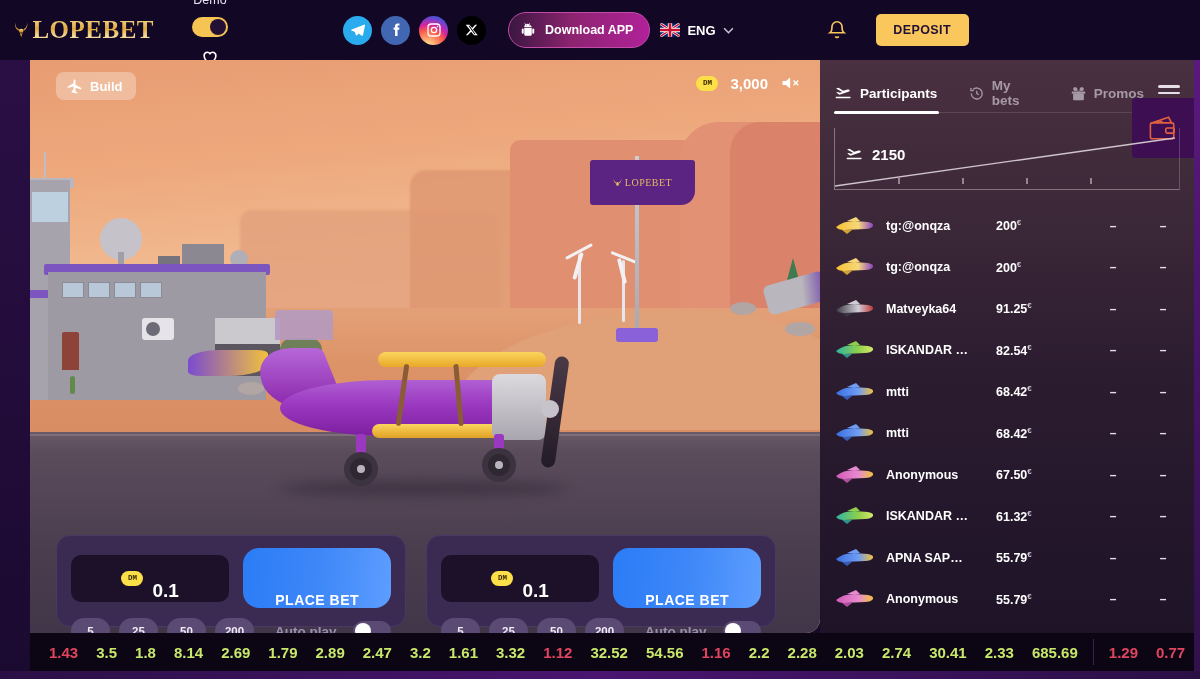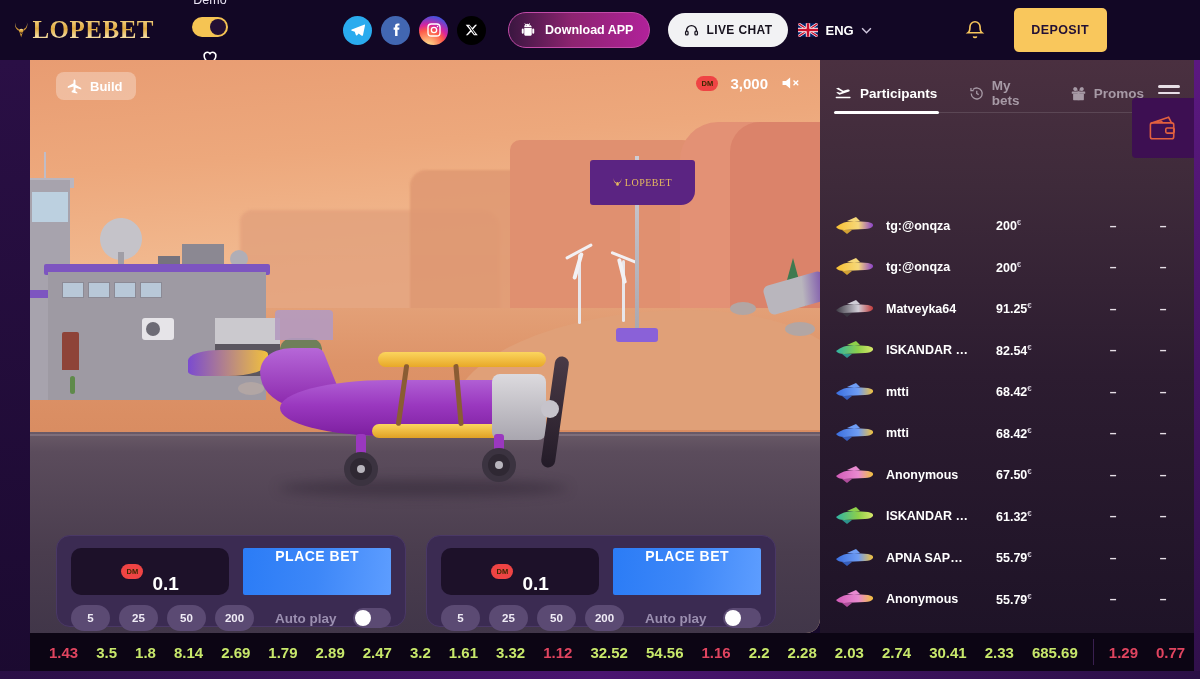--- a/index.html
+++ b/index.html
@@ -64,21 +64,21 @@
     display:flex; align-items:center; gap:7px; padding:0 16px;
     color:#17121e; font-size:12px; font-weight:700; letter-spacing:.4px; cursor:pointer;
   }
   .lang-wrap { margin-left:10px; display:flex; align-items:center; gap:7px; cursor:pointer; }
   .flag { width:20px; height:14px; border-radius:2px; }
   .lang-text { color:#fff; font-size:13px; font-weight:700; }
   .chev { width:11px; height:7px; }
 
   .bell { margin-left:92px; width:22px; height:24px; cursor:pointer; }
   .deposit-btn {
-    margin-left:28px; height:44px; width:93px; border-radius:5px;
+    margin-left:28px; height:32px; width:93px; border-radius:5px;
     background:#f9c75c; color:#221035; font-size:12.5px; font-weight:700;
     display:flex; align-items:center; justify-content:center;
     letter-spacing:.4px; cursor:pointer;
   }
 
   
   .body-wrap { position:absolute; left:0; top:60px; width:1200px; height:619px; background:#170a2b; }
   .left-rail { position:absolute; left:0; top:0; width:30px; height:619px;
      background:linear-gradient(180deg,#2a0f45,#1b0a30); }
   .right-rail{ position:absolute; right:0; top:0; width:6px; height:619px;
@@ -189,46 +189,46 @@
   .shadow{position:absolute; left:248px; top:420px; width:290px; height:16px; border-radius:50%;
      background:rgba(30,20,35,.35); filter:blur(6px);}
 
   
   .build-btn{
     position:absolute; left:26px; top:12px; height:28px; border-radius:8px;
     background:rgba(255,255,255,.3); display:flex; align-items:center; gap:7px;
     padding:0 13px 0 10px; color:#fff; font-size:13px; font-weight:700; cursor:pointer;
   }
   .hud-right{ position:absolute; right:18px; top:14px; display:flex; align-items:center; gap:12px; }
-  .coin{ width:22px; height:15px; border-radius:8px; background:#ef4444;
+  .coin{ width:22px; height:15px; border-radius:8px; background:#fde047;
      display:flex; align-items:center; justify-content:center;
-     font-size:7.5px; font-weight:700; color:#3b2a00; }
+     font-size:7.5px; font-weight:700; color:#3b2a00;font-family:Liberation Mono, monospace; }
   .bal-amt{ color:#fff; font-size:15px; font-weight:700; }
   .mute{ width:22px; height:18px; cursor:pointer;}
 
   
   .bet-area{ position:absolute; left:30px; top:467px; width:790px; height:106px; }
   .bet-card{
     position:absolute; top:8px; height:92px; border-radius:14px;
     background:#3b2b52; border:1px solid #4a3866;
     padding:12px 14px;
   }
   .bc1{ left:26px; width:350px; }
   .bc2{ left:396px; width:350px; }
   .bet-row{ display:flex; align-items:center; gap:14px; }
   .amt-box{
     width:163px; height:47px; border-radius:10px; background:#1d1129;
     display:flex; align-items:center; justify-content:center; gap:9px; cursor:pointer;
   }
   .amt-val{ color:#fff; font-size:19px; font-weight:700;margin-top:25px;}
   .place-bet{
-    width:152px; height:47px; border-radius:2px; cursor:pointer;
+    width:152px; height:60px; border-radius:16px; cursor:pointer;
     background:linear-gradient(95deg,#2b7cf6 0%,#3d87f8 50%,#5d9dff 100%);
     color:#fff; font-size:14px; font-weight:700; letter-spacing:.5px;
-    display:flex; align-items:flex-start; justify-content:center;
+    display:flex; align-items:flex-end; justify-content:center;
   }
   .chips-row{ display:flex; align-items:center; gap:9px; margin-top:10px;}
   .chip{
     width:39px; height:26px; border-radius:13px; background:#5b4a73;
     color:#f0ecf6; font-size:11.5px; font-weight:700;
     display:flex; align-items:center; justify-content:center; cursor:pointer;
   }
   .autoplay{ margin-left:12px; color:#9b8fb0; font-size:13.5px; font-weight:600;}
   .ap-toggle{ margin-left:auto; width:38px; height:20px; border-radius:11px;
     background:#5b4a73; position:relative; cursor:pointer;}
@@ -342,28 +342,20 @@
     </div>
   </div>
 
   <div class="dl-btn">
     <svg width="18" height="18" viewBox="0 0 24 24" fill="#ffffff">
       <path d="M7 9h10v9a1.5 1.5 0 0 1-1.5 1.5h-7A1.5 1.5 0 0 1 7 18zM5 10a1.3 1.3 0 0 1 1.3 1.3v4.4a1.3 1.3 0 0 1-2.6 0v-4.4A1.3 1.3 0 0 1 5 10zm14 0a1.3 1.3 0 0 1 1.3 1.3v4.4a1.3 1.3 0 0 1-2.6 0v-4.4A1.3 1.3 0 0 1 19 10zM8.2 4.5l-.9-1.4.6-.4.95 1.5a6.6 6.6 0 0 1 4.3 0l.95-1.5.6.4-.9 1.4A5 5 0 0 1 17 8H7a5 5 0 0 1 1.2-3.5zM9.6 6.2a.6.6 0 1 0 0-1.2.6.6 0 0 0 0 1.2zm4.8 0a.6.6 0 1 0 0-1.2.6.6 0 0 0 0 1.2z"></path>
     </svg>
     <span>Download APP</span>
   </div>
 
-  <div class="chat-btn">
-    <svg width="15" height="15" viewBox="0 0 24 24" fill="none" stroke="#17121e" stroke-width="2">
-      <path d="M4 13v-1a8 8 0 0 1 16 0v1"></path>
-        <rect x="2.5" y="13" width="4" height="6" rx="1.6"></rect>
-        <rect x="17.5" y="13" width="4" height="6" rx="1.6"></rect>
-    </svg>
-    <span>LIVE CHAT</span>
-  </div>
 
   <div class="lang-wrap">
     <svg class="flag" viewBox="0 0 60 40">
       <rect width="60" height="40" fill="#012169"></rect>
       <path d="M0 0 60 40 M60 0 0 40" stroke="#fff" stroke-width="8"></path>
       <path d="M0 0 60 40 M60 0 0 40" stroke="#C8102E" stroke-width="4"></path>
       <path d="M30 0v40 M0 20h60" stroke="#fff" stroke-width="13"></path>
       <path d="M30 0v40 M0 20h60" stroke="#C8102E" stroke-width="8"></path>
     </svg>
     <span class="lang-text">ENG</span>
@@ -570,20 +562,38 @@
 
     <div class="wallet-tile">
       <svg width="32" height="28" viewBox="0 0 34 30" fill="none" stroke="#e2603f" stroke-width="1.7">
         <path d="M4 10 23 3.5l3.4 6.5"></path>
         <rect x="3.5" y="9.5" width="25" height="17" rx="2.2"></rect>
         <path d="M10 9.5c1.5-2.6 5.3-2.6 6.8 0"></path>
         <rect x="20" y="15" width="9" height="5.5" rx="1.4"></rect>
       </svg>
     </div>
 
+    <div class="chart-box">
+      <svg width="346" height="62" viewBox="0 0 346 62">
+        <polyline points="0,58 340,10" fill="none" stroke="#cfc3cc" stroke-width="1.4"></polyline>
+        <g stroke="#cfc3cc" stroke-width="1.2">
+          <line x1="64" y1="56" x2="64" y2="50"></line>
+          <line x1="128" y1="56" x2="128" y2="50"></line>
+          <line x1="192" y1="56" x2="192" y2="50"></line>
+          <line x1="256" y1="56" x2="256" y2="50"></line>
+        </g>
+      </svg>
+      <div class="chart-count">
+        <svg width="19" height="15" viewBox="0 0 24 20" fill="#fff">
+          <path d="M2 3.2 5.4 2.3l6.2 4.1 5.9-1.6c1.3-.35 2.4-.1 2.7.8.3.9-.4 1.7-1.7 2.1L6.6 11.6 2.3 8.5l2.3-.6 2.2 1.1 3.6-1L2 3.2z"></path>
+          <rect x="1.5" y="14.4" width="20" height="1.9" rx=".9"></rect>
+        </svg>
+        <span class="num">2150</span>
+      </div>
+    </div>
 
     <div class="plist" id="plist">
         <div class="prow">
           <span class="pav"><svg width="42" height="20" viewBox="0 0 42 20">
     <defs>
                 <linearGradient id="pg0" x1="0" y1="0" x2="1" y2="0">
       <stop offset="0" stop-color="#f7c033"></stop>
                   <stop offset=".6" stop-color="#f6d87a"></stop>
                   <stop offset="1" stop-color="#8a41c9"></stop>
     </linearGradient>

